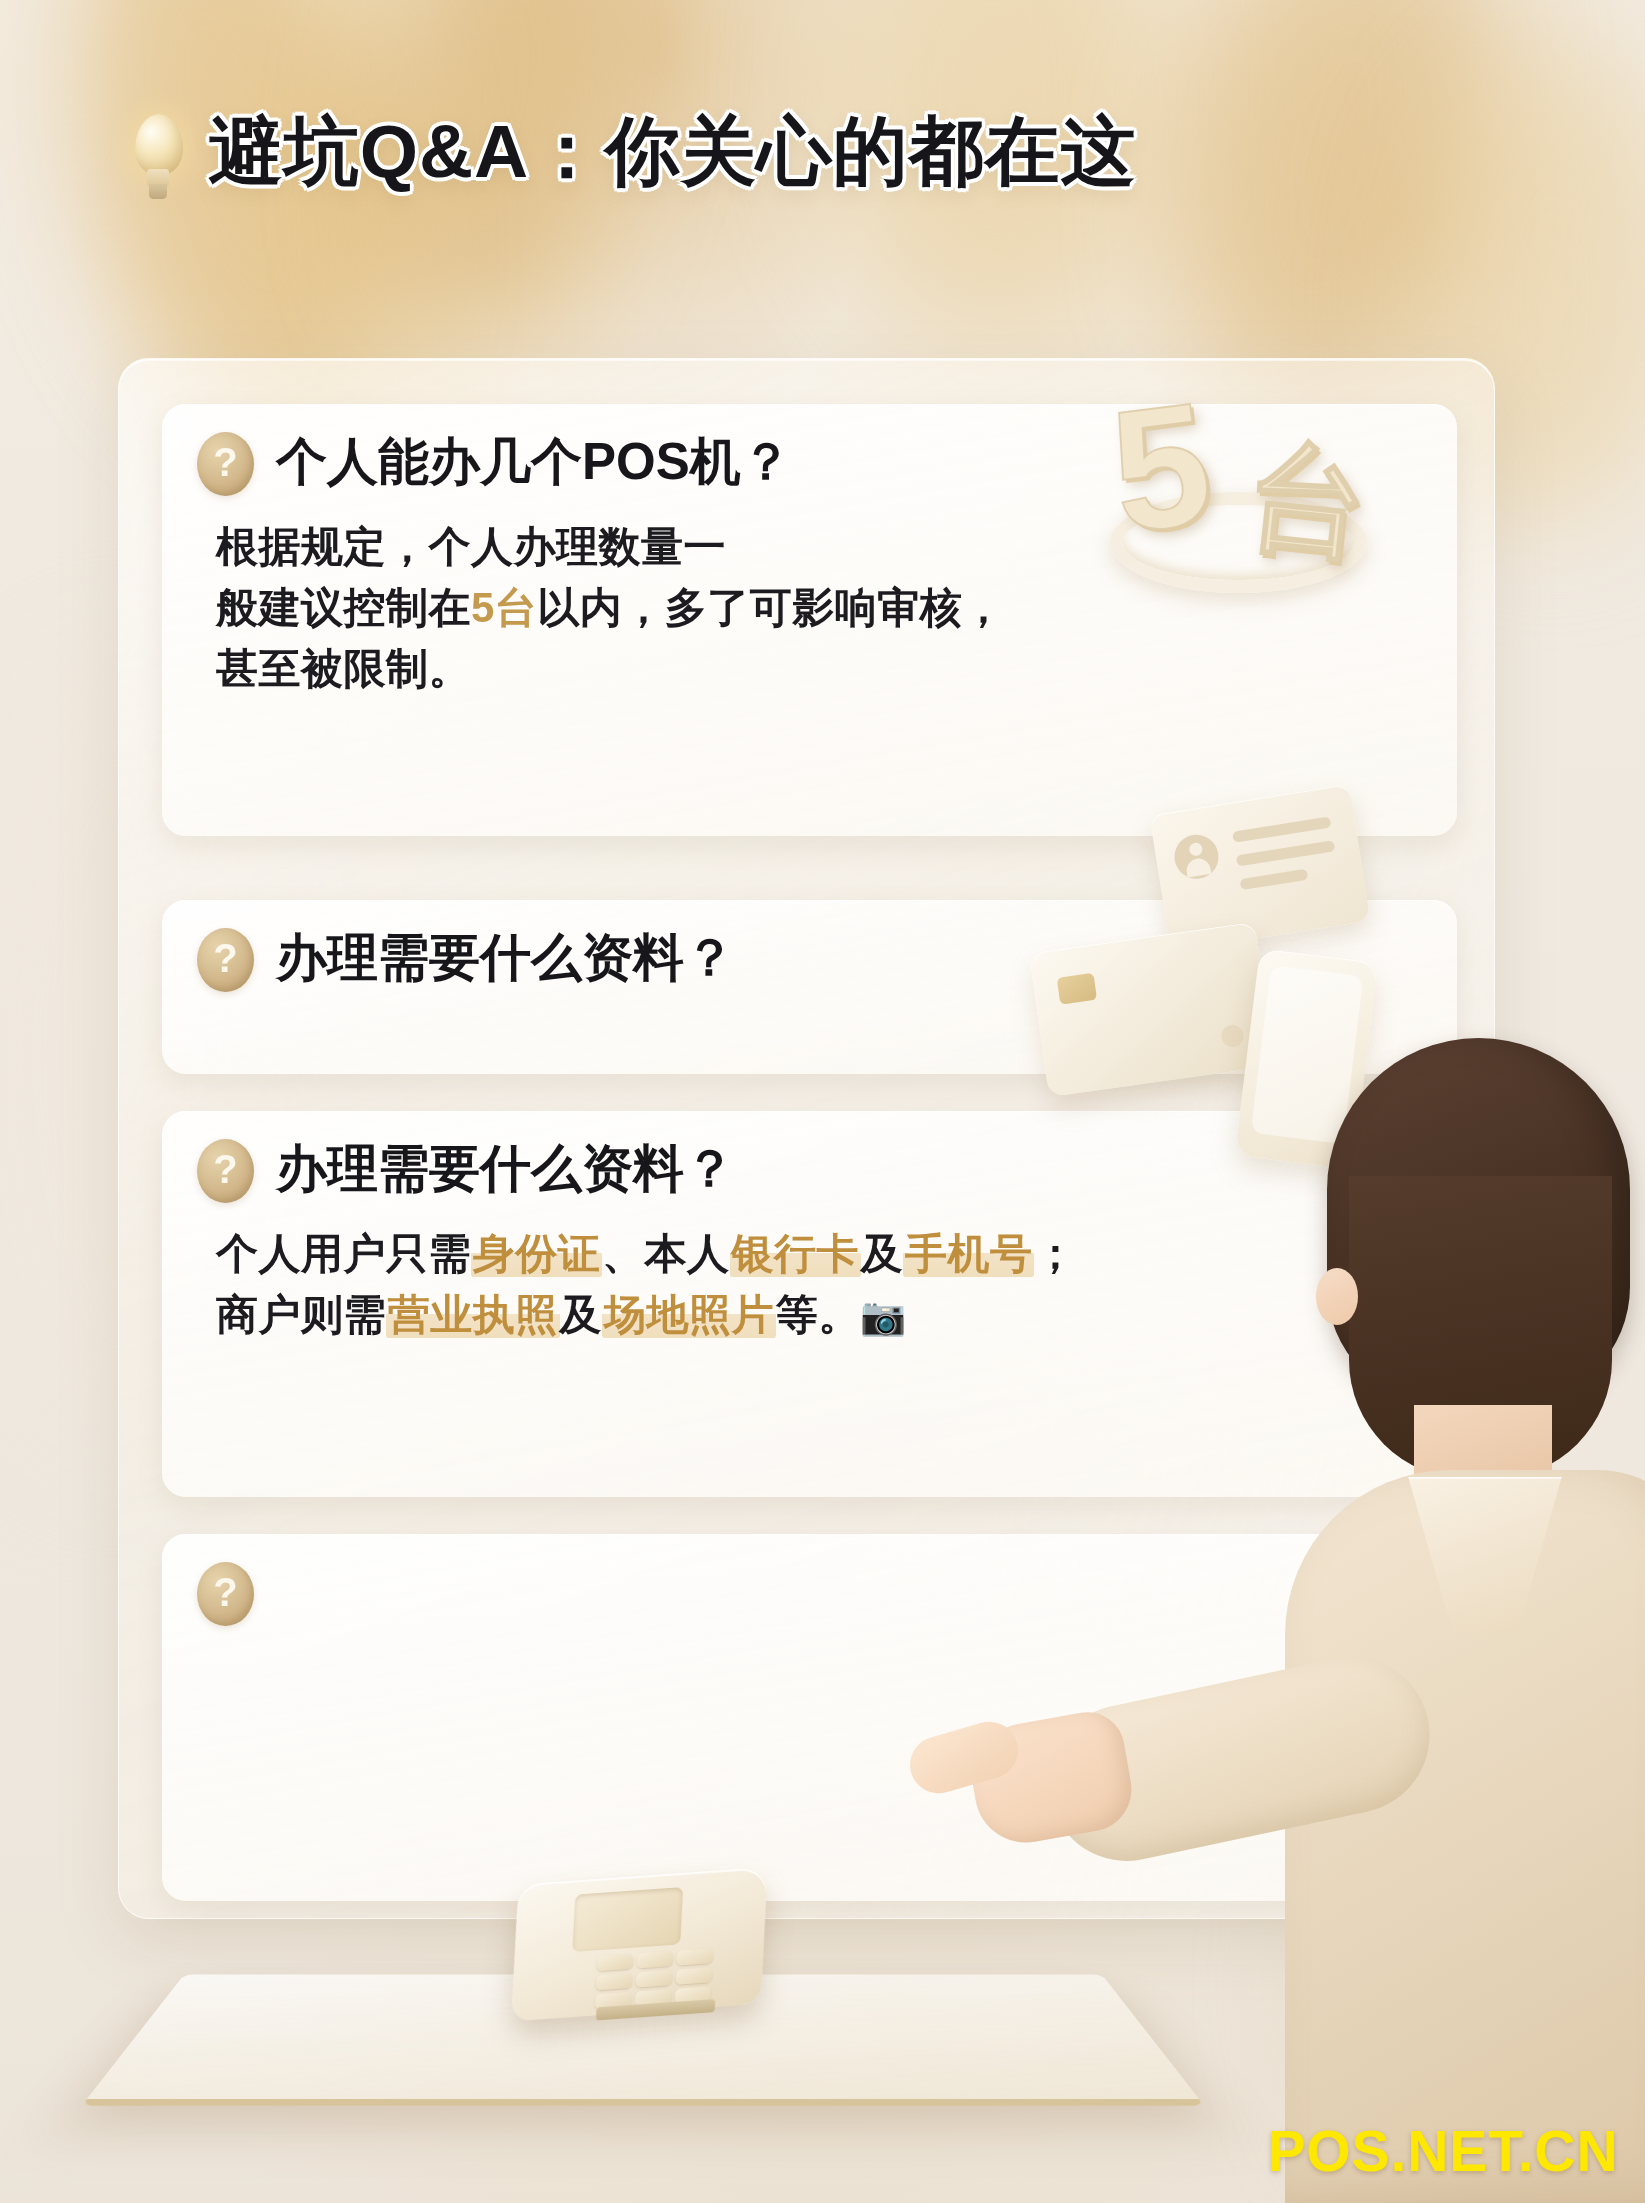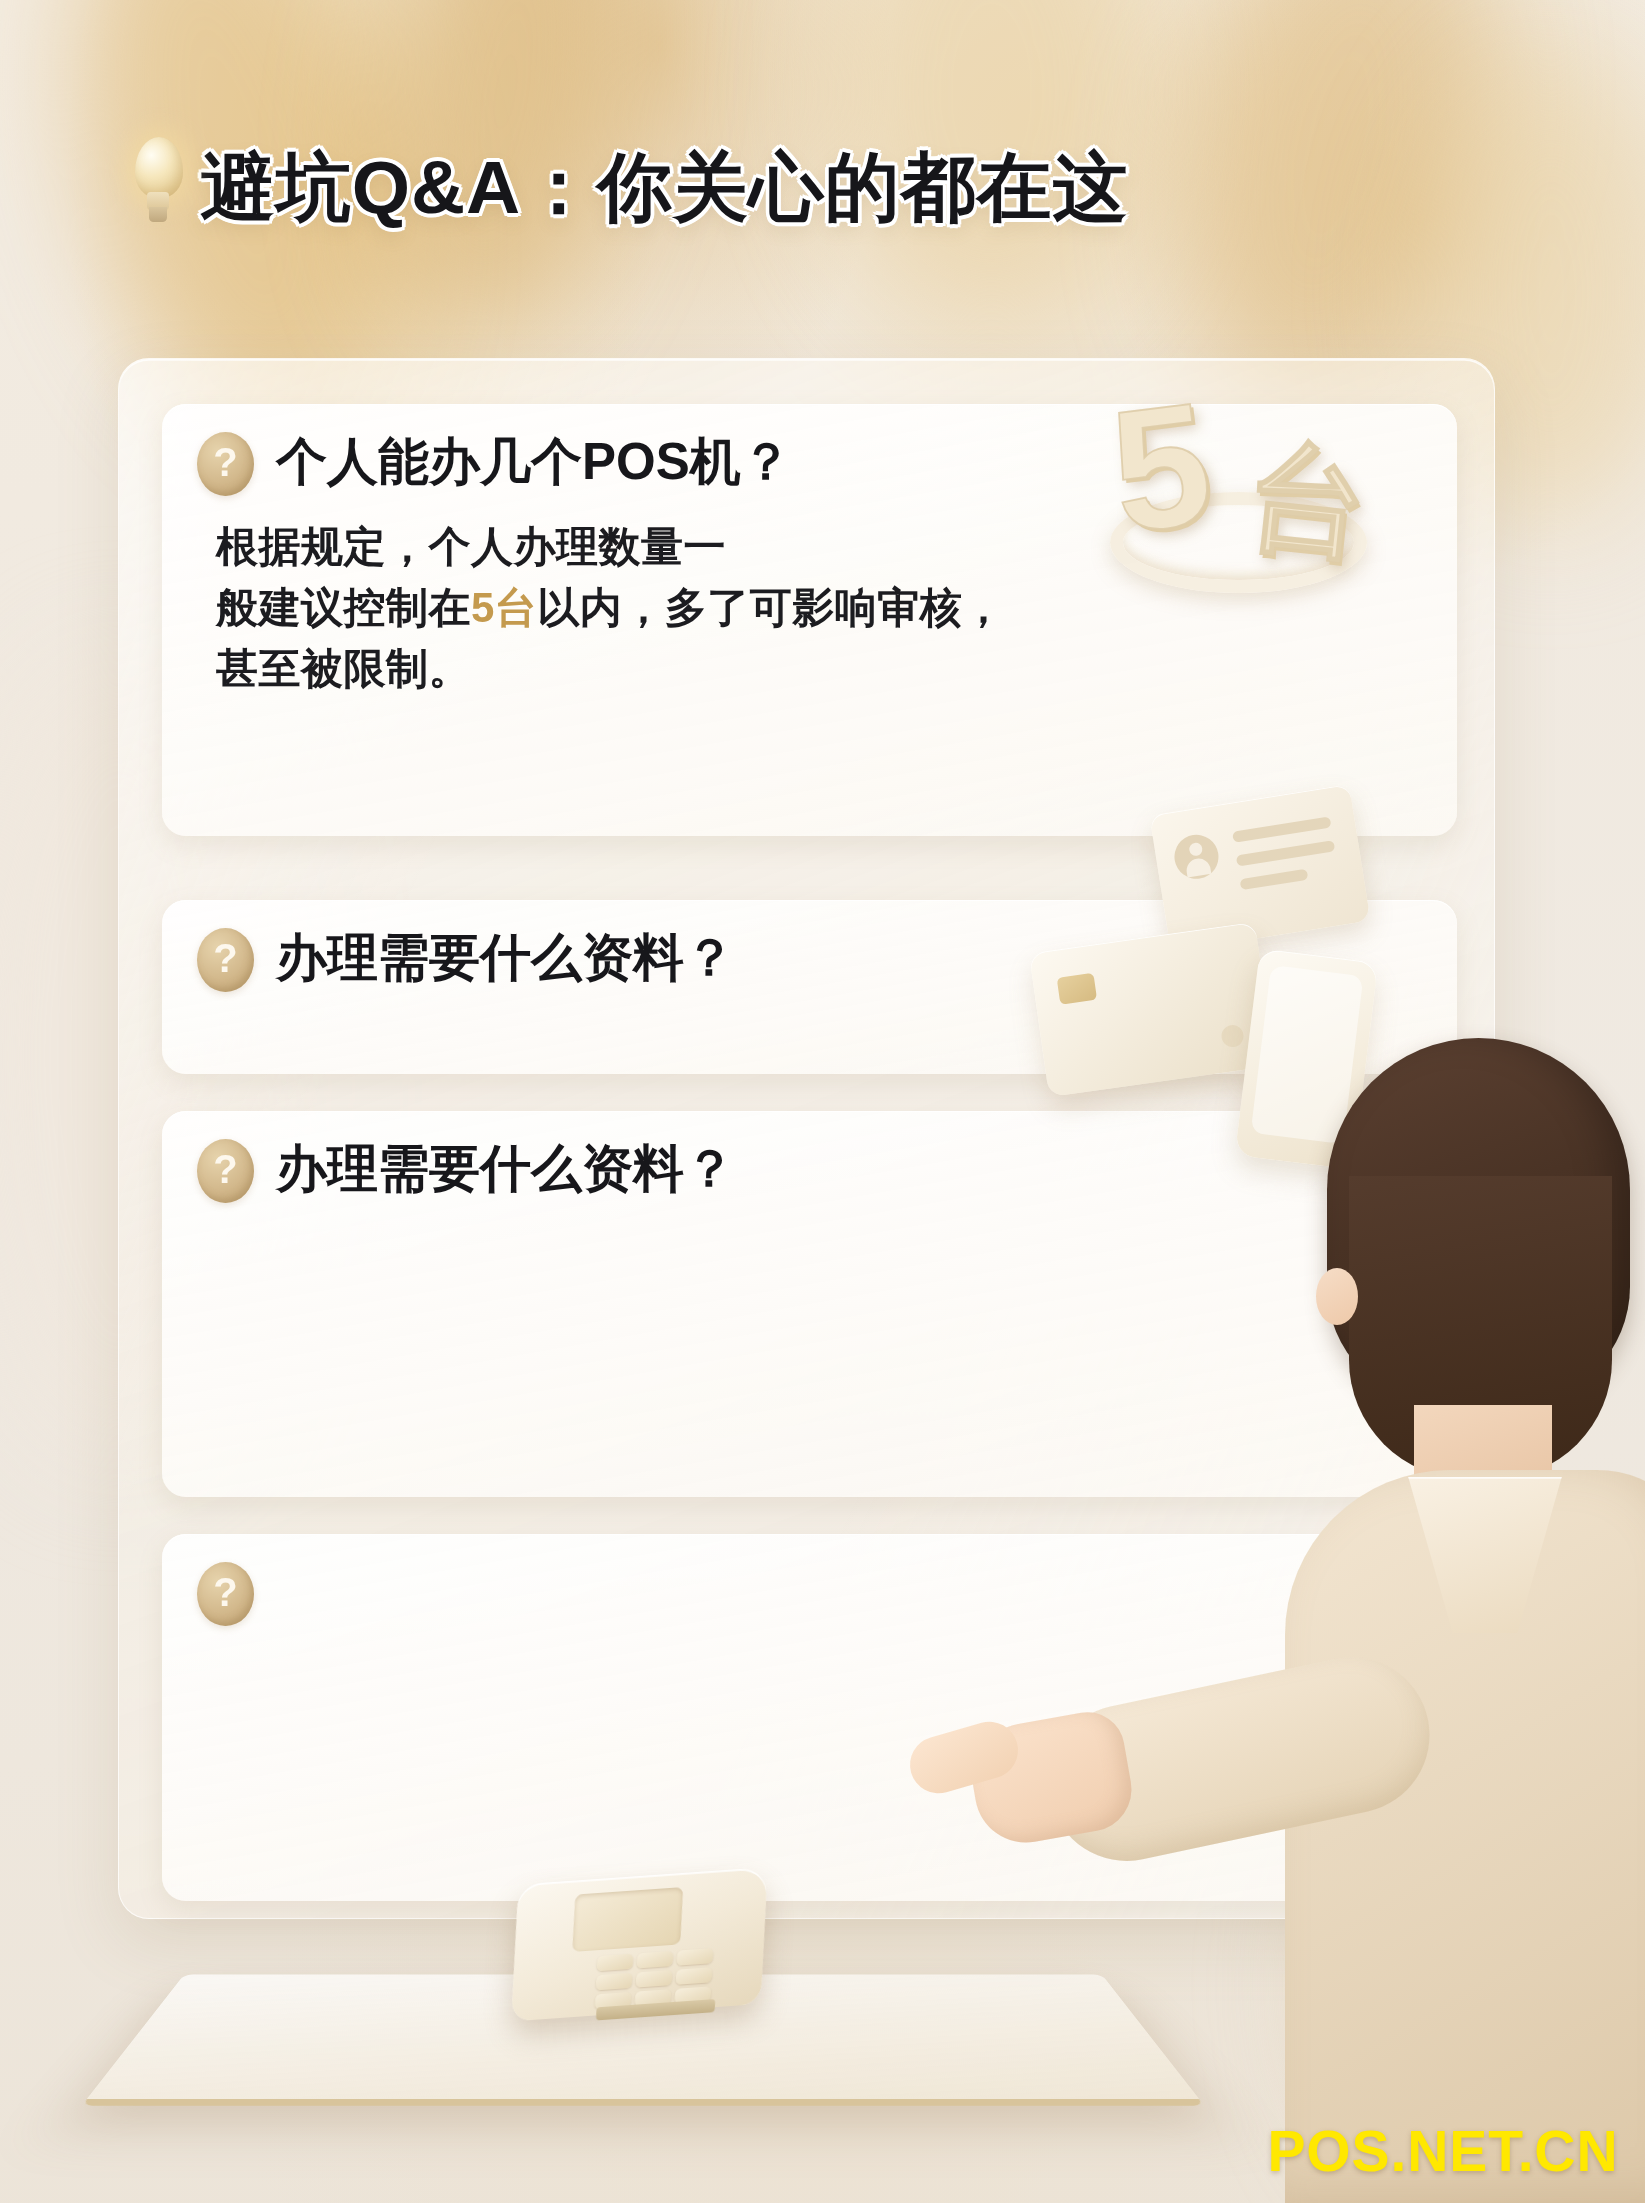--- a/index.html
+++ b/index.html
@@ -23,22 +23,22 @@
   .bg-blob { position:absolute; border-radius:50%; filter:blur(55px); }
   .bb1 { left:83px;  top:-129px; width:303px; height:569px; background:rgba(224,186,118,.55); transform:rotate(-14deg); }
   .bb2 { left:386px; top:-165px; width:239px; height:514px; background:rgba(216,174,104,.5);  transform:rotate(9deg); }
   .bb3 { left:826px; top:-147px; width:331px; height:478px; background:rgba(232,206,158,.48); }
   .bb4 { left:1185px;top:-110px; width:303px; height:514px; background:rgba(220,180,112,.45); transform:rotate(12deg); }
   .bb5 { left:1414px;top:55px;   width:275px; height:478px; background:rgba(236,214,170,.5); }
   .bb6 { left:-55px; top:643px;  width:349px; height:826px; background:rgba(240,232,220,.55); }
   .bb7 { left:1313px;top:1745px; width:386px; height:478px; background:rgba(226,206,176,.45); }
 
   
-  .title-row { position:absolute; left:129px; top:122px; width:1396px; height:103px;
-               display:flex; align-items:flex-end; gap:12px; }
+  .title-row { position:absolute; left:129px; top:114px; width:1396px; height:103px;
+               display:flex; align-items:flex-start; gap:20px; }
   .bulb { width:59px; height:88px; position:relative; flex:0 0 auto; }
   .bulb .glass { position:absolute; left:5.5px; top:0; width:48px; height:61px;
                  border-radius:50% 50% 45% 45%/58% 58% 42% 42%;
                  background:radial-gradient(circle at 34% 30%, #fffdf3 0%, #f6e7bd 40%, #e7cf97 78%, #d8bb7e 100%);
                  box-shadow:0 0 24px 9.2px rgba(245,220,160,.6), inset -3.7px -5.5px 11px rgba(190,155,95,.35); }
   .bulb .neck { position:absolute; left:18.4px; top:55px; width:22px; height:18.4px;
                 background:linear-gradient(180deg,#efe0bd,#ddc697); border-radius:3.7px; }
   .bulb .base { position:absolute; left:20px; top:70px; width:18.4px; height:14.7px;
                 background:linear-gradient(180deg,#d8c59c,#bda madre); border-radius:0 0 4.6px 4.6px;
                 background:linear-gradient(180deg,#d9c59d,#c0a87e); }
@@ -240,20 +240,24 @@
 </div>
 
 <div class="card c3">
   <div class="qrow">
     <div class="qmark">?</div>
     <div class="qtext">
       <span class="hl"></span>
       <span>办理需要什么资料？</span>
     </div>
   </div>
+  <div class="ans">
+    个人用户只需<span class="gb">身份证</span>、本人<span class="gb">银行卡</span>及<span class="gb">手机号</span>；<br>
+    商户则需<span class="gb">营业执照</span>及<span class="gb">场地照片</span>等。<span class="emoji">📷</span>
+  </div>
 </div>
 
 <div class="card c4">
   <div class="qrow">
     <div class="qmark">?</div>
   </div>
 </div>
 
 <div class="art art-5tai">
   <div class="ring3d"></div>

